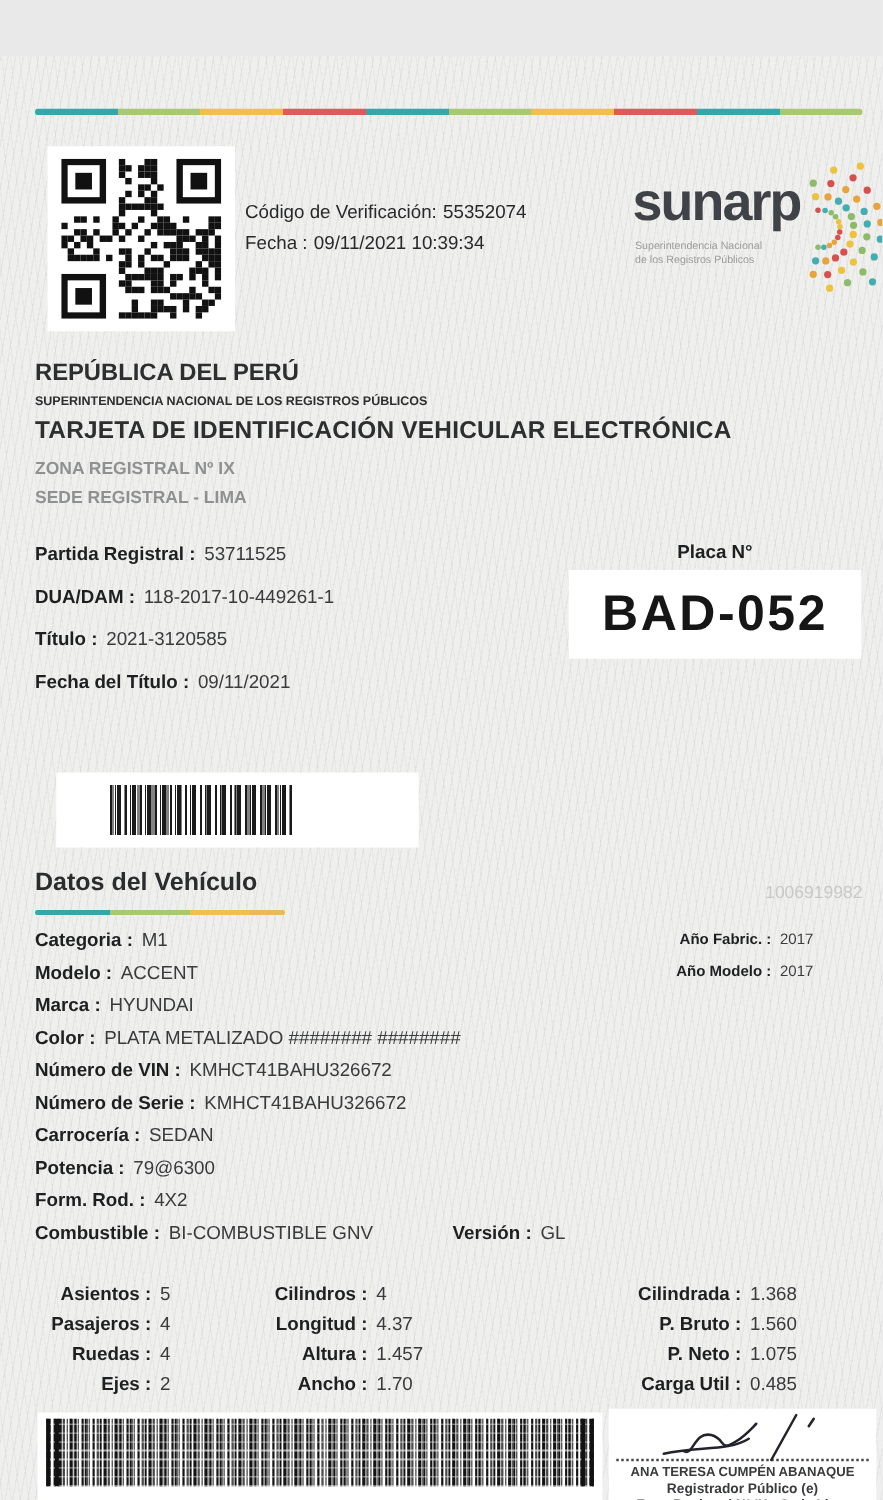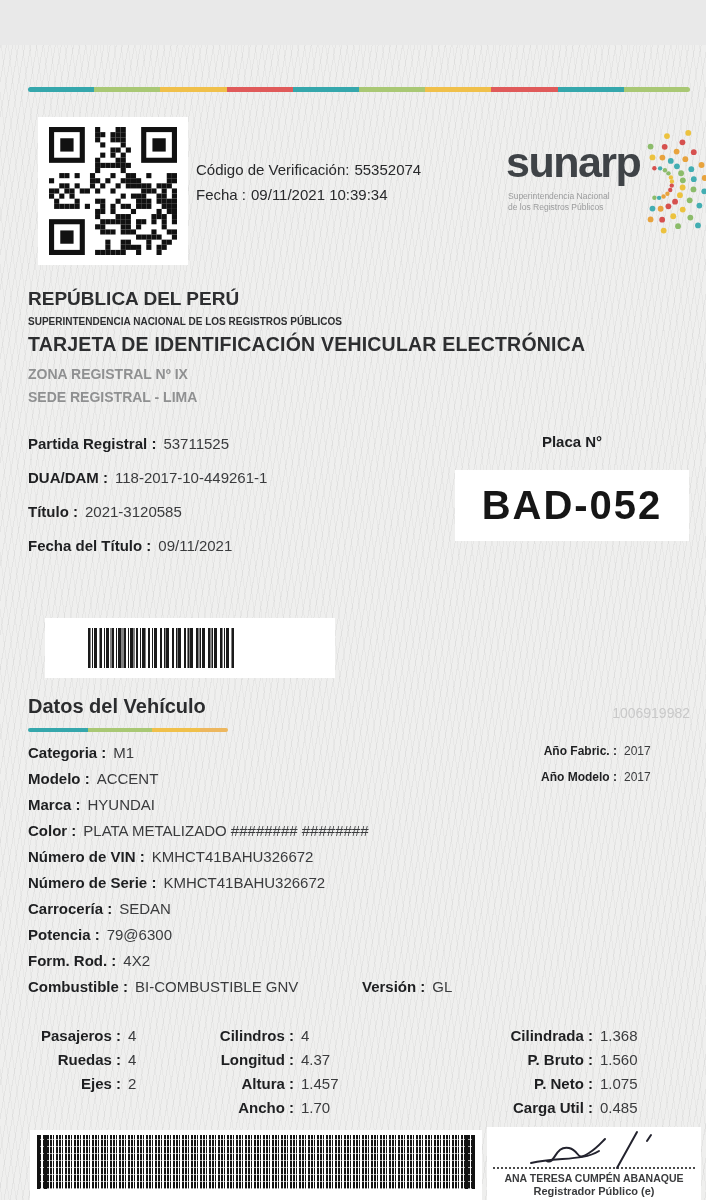--- a/index.html
+++ b/index.html
@@ -47,21 +47,21 @@
   .h-zone{font-size:14px;font-weight:bold;margin-top:10px;color:#8f9091;}
   .h-sede{font-size:14px;font-weight:bold;margin-top:7px;color:#8f9091;}
 
   
   .reg-fields{left:28px;top:390px;font-size:15px;}
   .reg-fields .frow{margin-bottom:17px;}
   .lblb{font-weight:bold;color:#1e1f21;}
   .valr{color:#3a3b3d;margin-left:7px;}
 
   .plate-label{left:455px;top:388px;width:234px;text-align:center;font-size:15px;font-weight:bold;color:#1e1f21;}
-  .plate-box{left:455px;top:425px;width:234px;height:71px;background:#fff;display:flex;align-items:center;justify-content:center;}
+  .plate-box{left:455px;top:411px;width:234px;height:71px;background:#fff;display:flex;align-items:center;justify-content:center;}
   .plate-number{font-size:40px;font-weight:bold;letter-spacing:2px;color:#161616;}
 
   
   .bar1d-box{left:45px;top:573px;width:290px;height:60px;background:#fff;}
   .bars1d{width:148px;height:40px;margin:10px 0 0 43px;
     background:
       repeating-linear-gradient(90deg,#1a1a1a 0 2px,transparent 2px 6px),
       repeating-linear-gradient(90deg,#1a1a1a 0 1px,transparent 1px 4px),
       repeating-linear-gradient(90deg,rgba(26,26,26,.55) 0 3px,transparent 3px 11px);
   }
@@ -453,20 +453,24 @@
         <span class="valr">2017</span>
       </div>
   </div>
 
   <div class="abs version-field">
     <span class="lblb">Versión :</span><span class="valr">GL</span>
   </div>
 
   <div class="abs stats-col col1">
     <div class="srow">
+        <span class="lblb">Asientos :</span>
+        <span class="valr">5</span>
+      </div>
+    <div class="srow">
         <span class="lblb">Pasajeros :</span>
         <span class="valr">4</span>
       </div>
     <div class="srow">
         <span class="lblb">Ruedas :</span>
         <span class="valr">4</span>
       </div>
     <div class="srow">
         <span class="lblb">Ejes :</span>
         <span class="valr">2</span>

